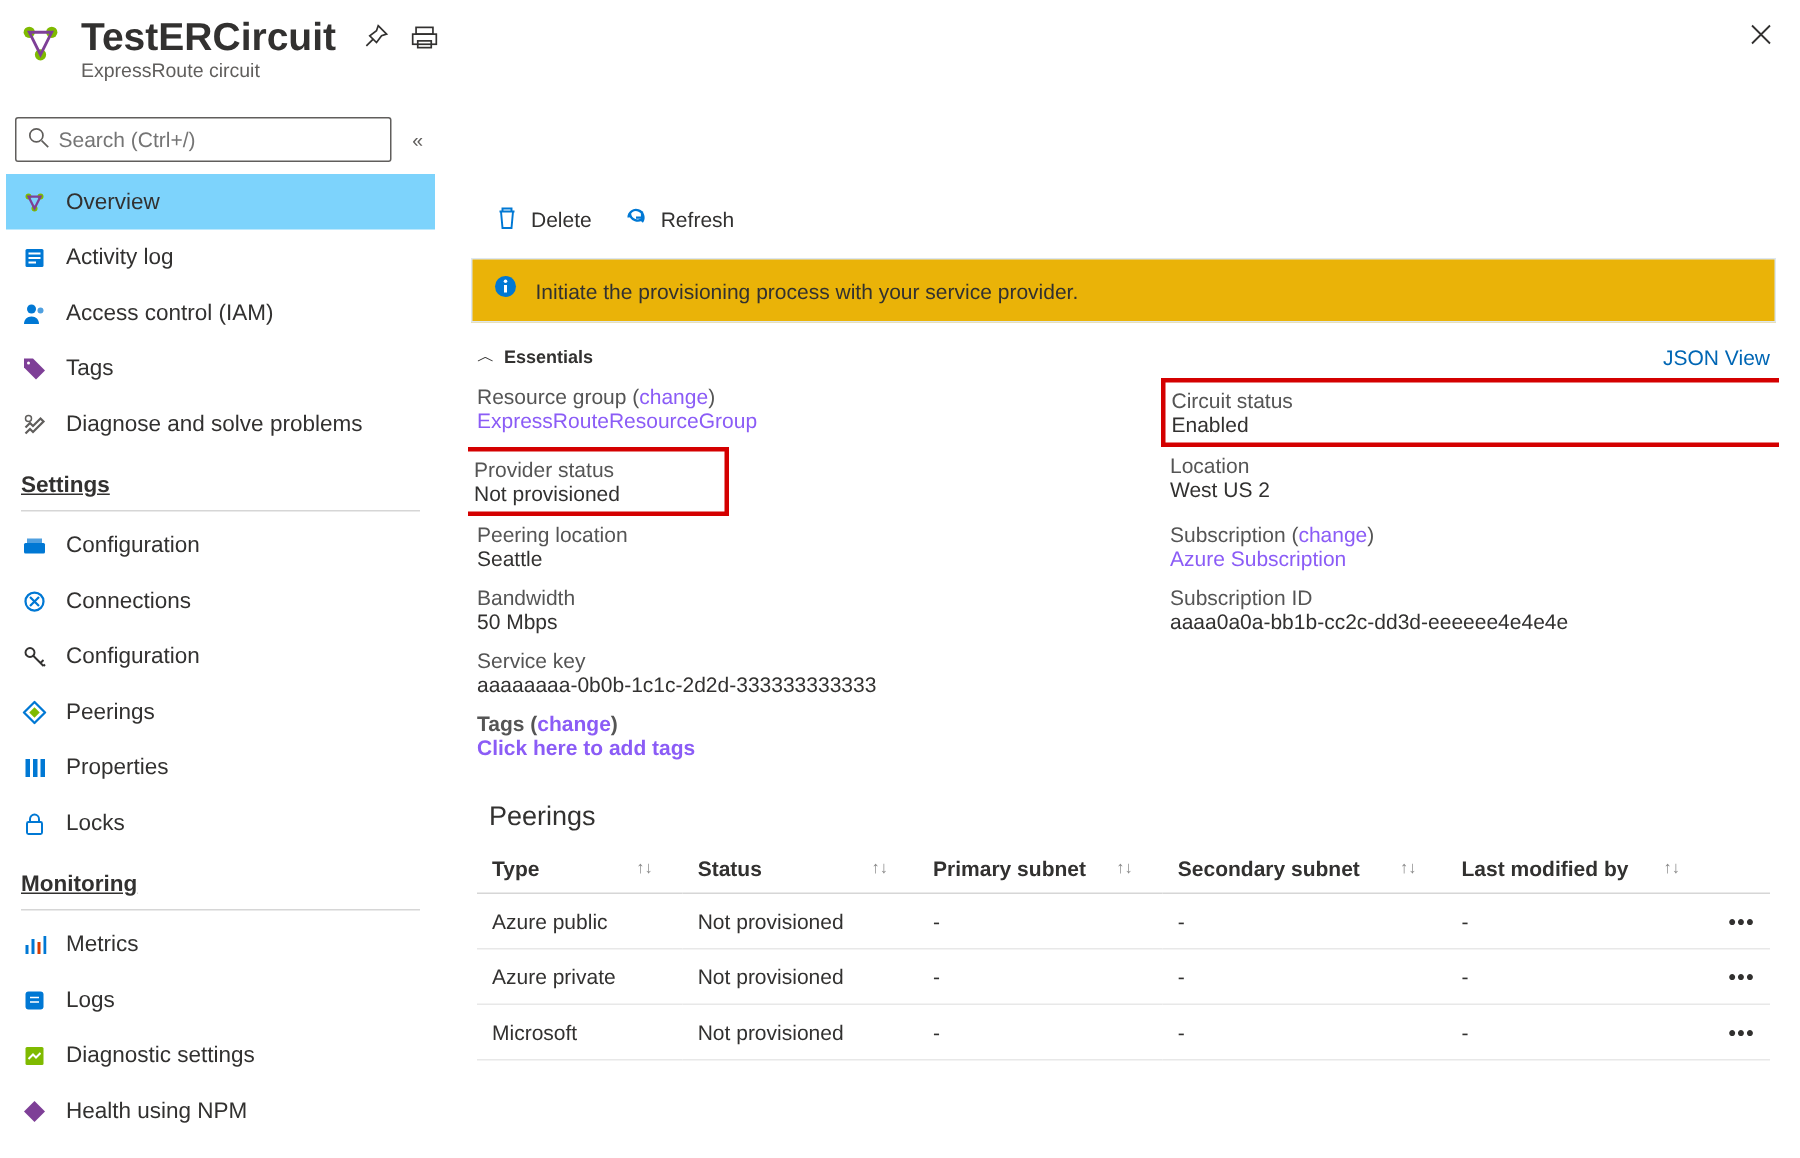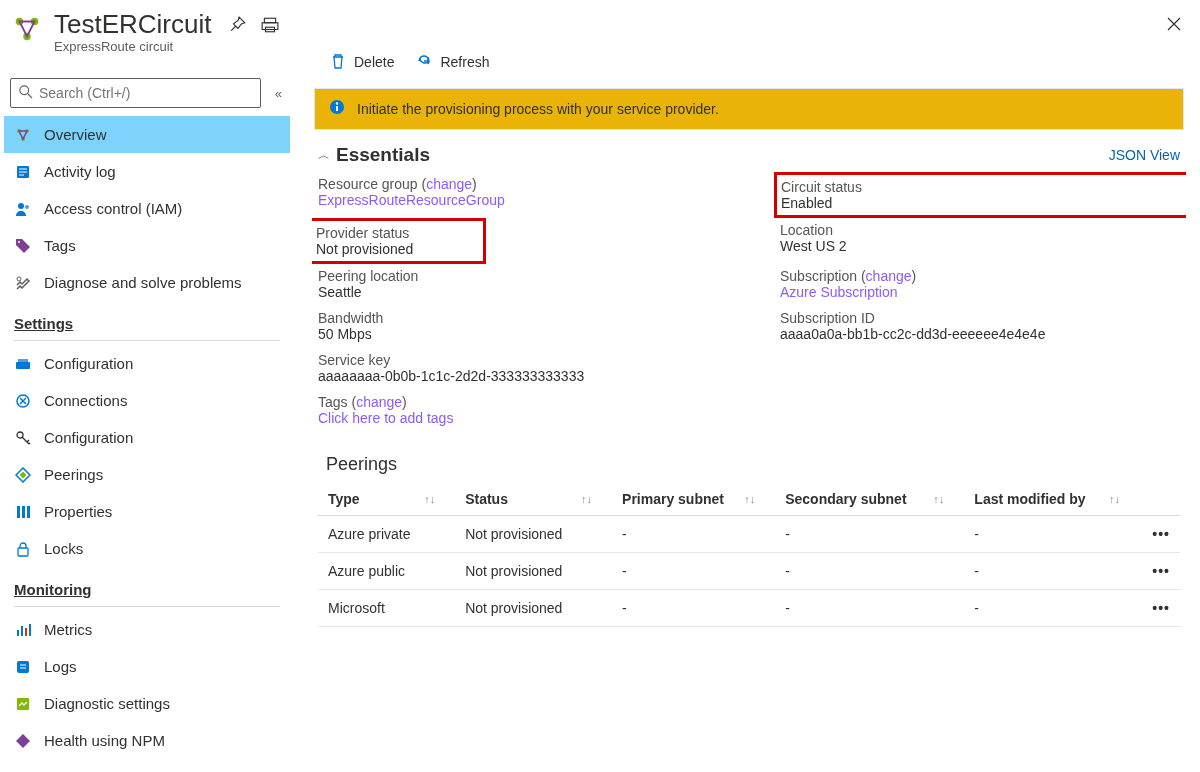--- a/index.html
+++ b/index.html
@@ -4,53 +4,53 @@
 <style>
   * { box-sizing: border-box; margin: 0; padding: 0; font-family: 'Segoe UI', Arial, sans-serif; }
   body { width: 1200px; height: 772px; background: #fff; overflow: hidden; color: #323130; font-size: 14px; }
   
   .page { display: flex; width: 100%; height: 100%; }
   
   
   .header { position: absolute; top: 0; left: 0; right: 0; height: 64px; padding: 10px 12px 0 12px; display: flex; align-items: flex-start; }
   .header-icon { width: 30px; height: 30px; margin-right: 12px; margin-top: 4px; }
   .header-title-block { flex: 0 0 auto; }
-  .header-title { font-size: 26px; font-weight: 400; color: #323130; line-height: 1.1; }
+  .header-title { font-size: 26px; font-weight: 700; color: #323130; line-height: 1.1; }
   .header-subtitle { font-size: 13px; color: #605e5c; }
   .header-actions { display: flex; margin-left: 18px; margin-top: 6px; gap: 14px; }
   .header-close { position: absolute; right: 18px; top: 14px; font-size: 20px; color: #323130; cursor: pointer; }
   
   
   .sidebar { width: 300px; padding-top: 72px; padding-left: 4px; padding-right: 10px; }
   .search-row { display: flex; align-items: center; margin: 6px 6px 8px 6px; }
   .search-box { flex: 1; display: flex; align-items: center; border: 1px solid #605e5c; border-radius: 2px; height: 30px; padding: 0 8px; }
   .search-box input { border: none; outline: none; flex: 1; font-size: 14px; color: #605e5c; }
   .search-box .mag { color: #605e5c; margin-right: 6px; font-size: 14px; }
   .collapse-chevron { margin-left: 14px; margin-right: 2px; color: #605e5c; font-size: 13px; }
   
   .nav-item { display: flex; align-items: center; height: 37px; padding: 0 10px; cursor: pointer; font-size: 15px; color: #323130; }
   .nav-item.active { background: #7dd3fc; }
   .nav-icon { width: 18px; height: 18px; margin-right: 12px; display: inline-flex; align-items: center; justify-content: center; }
   
   .nav-group-header { font-size: 15px; font-weight: 600; padding: 14px 10px 4px 10px; text-decoration: underline; }
   .nav-group-divider { border: none; border-top: 1px solid #d6d6d6; margin: 4px 10px 4px 10px; }
   
   
-  .main { flex: 1; padding-top: 44px; padding-left: 14px; padding-right: 16px; }
+  .main { flex: 1; padding-top: 118px; padding-left: 14px; padding-right: 16px; margin-top: 10px; }
   
   .toolbar { display: flex; align-items: center; gap: 6px; height: 36px; padding-left: 8px; }
   .toolbar-btn { display: inline-flex; align-items: center; gap: 8px; padding: 4px 8px; cursor: pointer; color: #323130; font-size: 14px; }
   .toolbar-icon { color: #0078d4; }
   
   .info-banner { margin-top: 8px; background: #eab308; border-left: 0; display: flex; align-items: center; padding: 10px 14px; font-size: 14px; border: 1px solid #dde7f0;}
   .info-banner-icon { color: #0078d4; margin-right: 12px; font-size: 16px; }
   
   .essentials-header { display: flex; align-items: center; margin-top: 14px; padding: 0 4px; }
   .essentials-header .chev { font-size: 12px; margin-right: 6px; }
-  .essentials-header .lbl { font-weight: 600; font-size: 19px; }
+  .essentials-header .lbl { font-weight: 600; font-size: 12px; }
   .json-view { margin-left: auto; color: #0066b4; font-size: 14px; cursor: pointer; }
   
   .essentials-grid { display: grid; grid-template-columns: 462px 1fr; margin-top: 6px; }
   .ess-row { padding: 4px 4px 6px 4px; }
   .ess-label { font-size: 14px; color: #555; }
   .ess-value { font-size: 14px; color: #323130; }
   .ess-link { color: #8b5cf6; cursor: pointer; }
   .highlight-box { border: 3px solid #d40000; padding-top: 4px; padding-bottom: 4px; margin-left: -2px; margin-right: -2px; }
   
   
@@ -352,21 +352,21 @@
           <div class="ess-value">aaaa0a0a-bb1b-cc2c-dd3d-eeeeee4e4e4e</div>
         </div>
       </div>
       <div>
         <div class="ess-row">
           <div class="ess-label">Service key</div>
           <div class="ess-value">aaaaaaaa-0b0b-1c1c-2d2d-333333333333</div>
         </div>
       </div>
 
-      <div style="grid-column: 1 / span 2;">
+      <div style="grid-column: 1 / span 2; font-weight: bold;">
         <div class="ess-row">
           <div class="ess-label"><span>Tags (</span><span class="ess-link">change</span><span>)</span></div>
           <div class="ess-value ess-link">Click here to add tags</div>
         </div>
       </div>
     </div>
 
     <div class="peerings-section">
       <div class="peerings-title">Peerings</div>
       <table class="peerings">
@@ -375,29 +375,29 @@
             <th><span>Type</span><span class="sort">↑↓</span></th>
             <th><span>Status</span><span class="sort">↑↓</span></th>
             <th><span>Primary subnet</span><span class="sort">↑↓</span></th>
             <th><span>Secondary subnet</span><span class="sort">↑↓</span></th>
             <th><span>Last modified by</span><span class="sort">↑↓</span></th>
             <th style="width:40px"></th>
           </tr>
         </thead>
         <tbody id="peerings-body">
             <tr>
-              <td>Azure private</td>
+              <td>Azure public</td>
               <td>Not provisioned</td>
               <td>-</td>
               <td>-</td>
               <td>-</td>
               <td class="actions">•••</td>
             </tr>
             <tr>
-              <td>Azure public</td>
+              <td>Azure private</td>
               <td>Not provisioned</td>
               <td>-</td>
               <td>-</td>
               <td>-</td>
               <td class="actions">•••</td>
             </tr>
             <tr>
               <td>Microsoft</td>
               <td>Not provisioned</td>
               <td>-</td>

